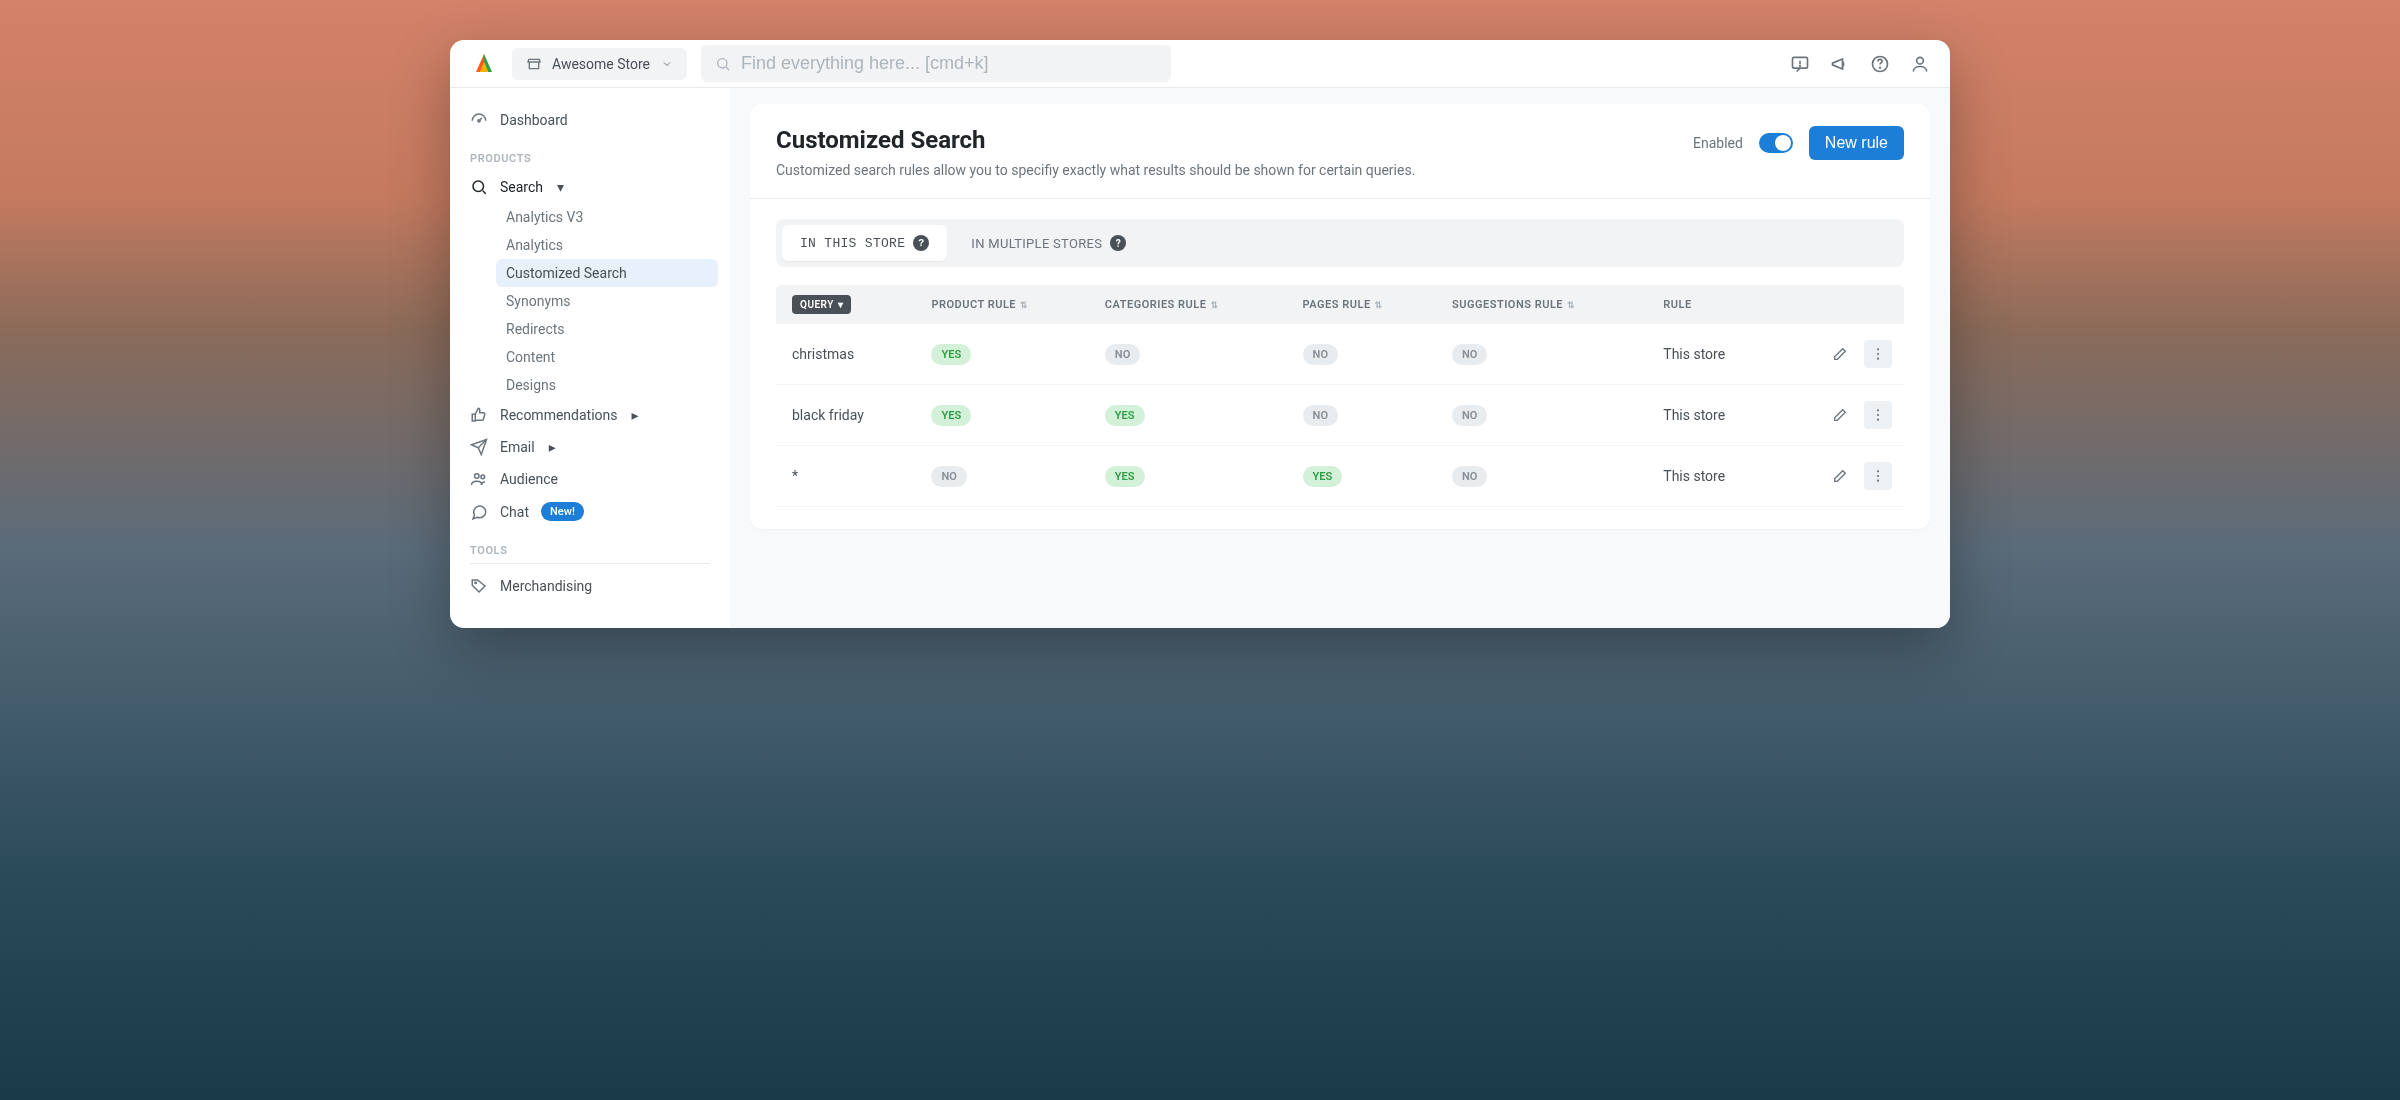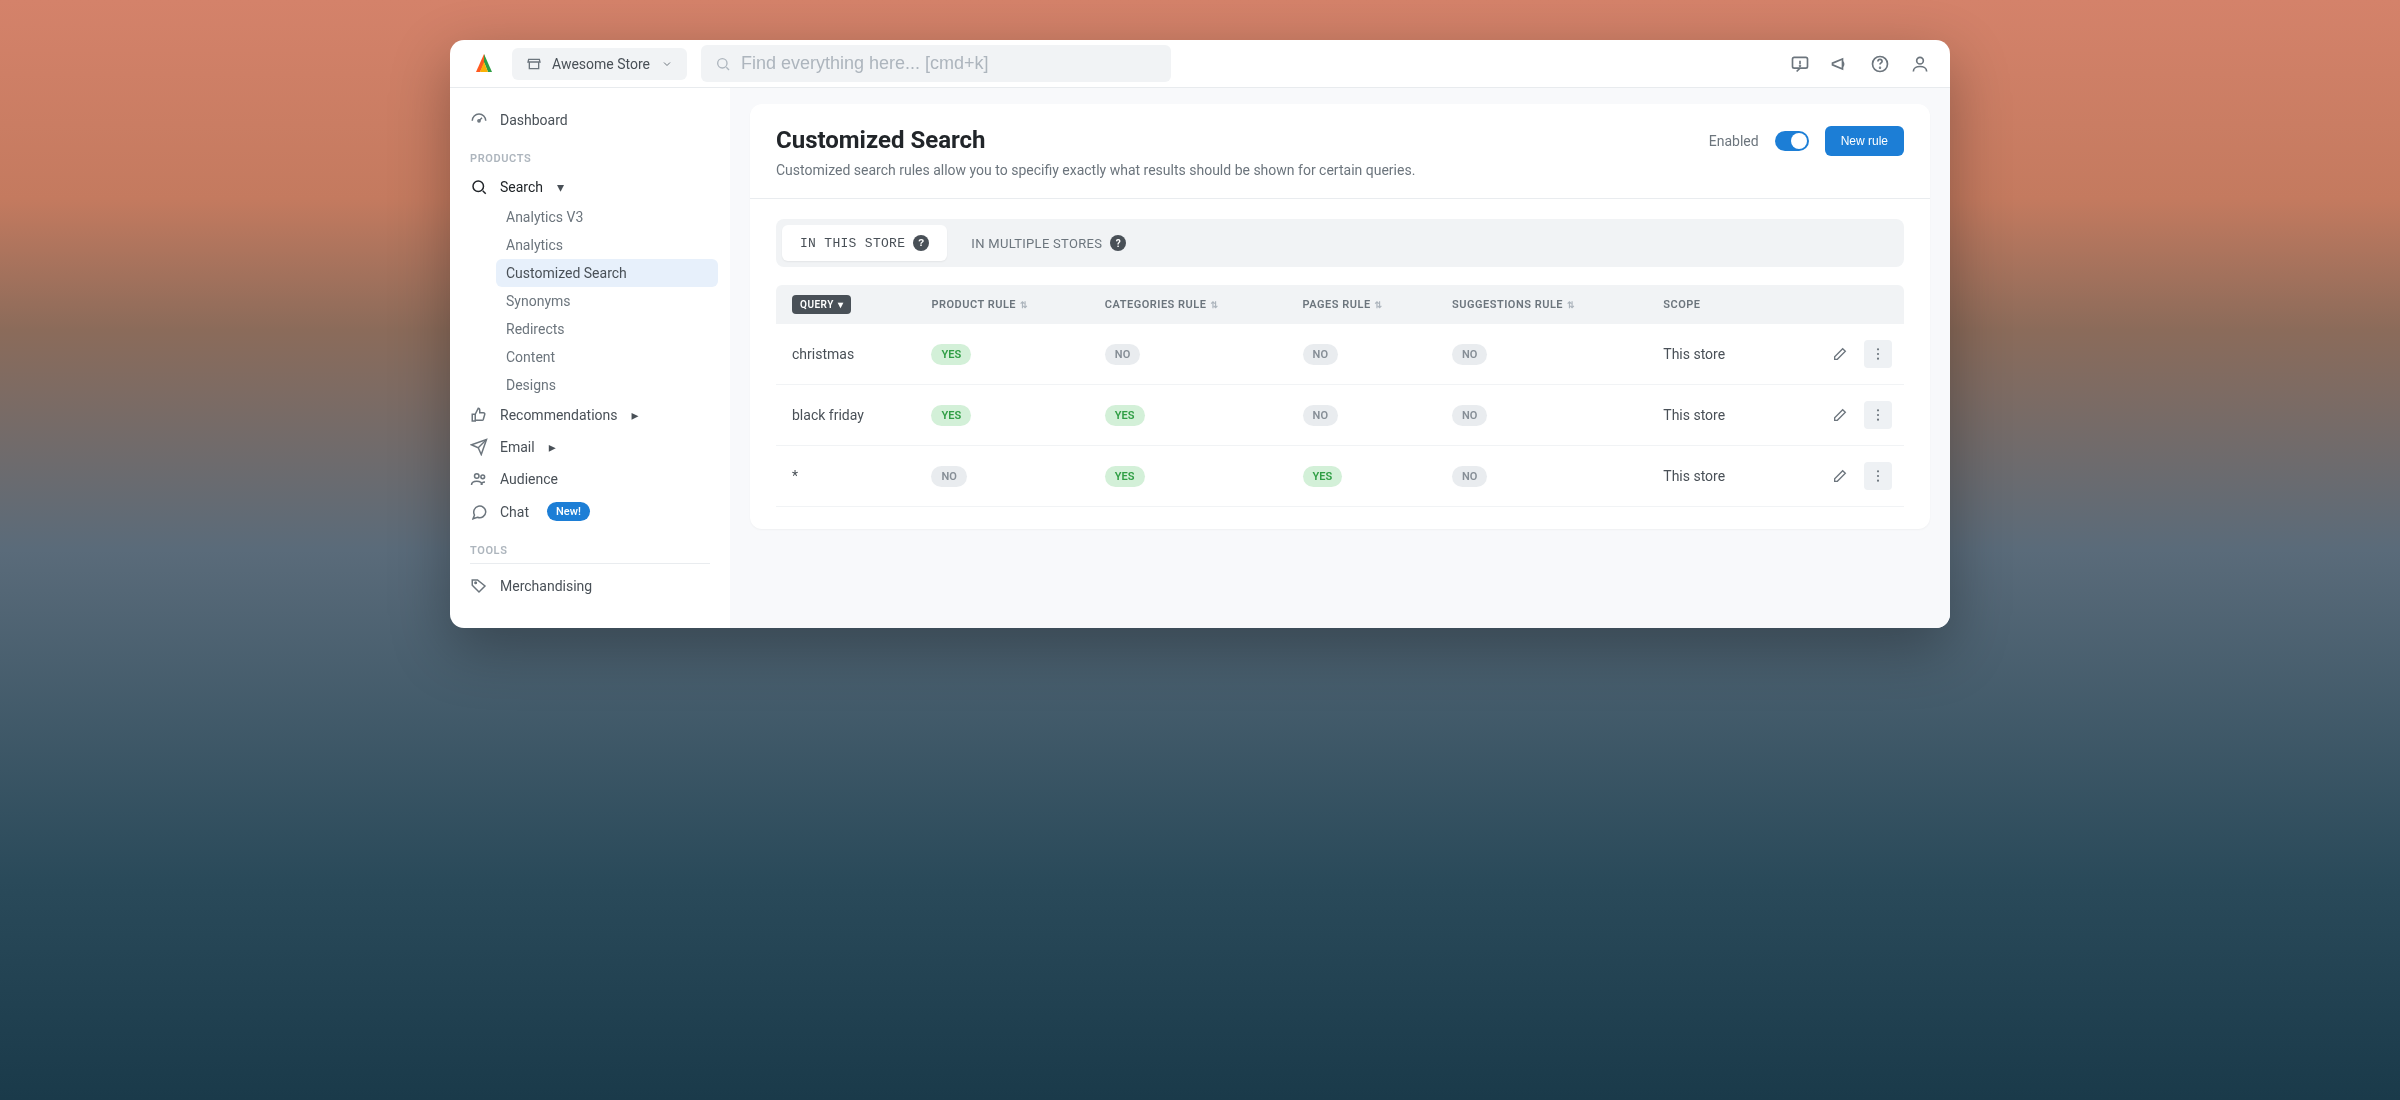--- a/index.html
+++ b/index.html
@@ -62,21 +62,21 @@
   padding: 16px 8px 6px 8px; font-weight: 600;
 }
 .side-section-label.with-rule { border-bottom: 1px solid #e9ecef; margin: 0 8px 6px 8px; padding-left:0; padding-right:0; }
 .side-sub { padding-left: 34px; }
 .side-sub .sub-item {
   padding: 6px 10px; border-radius: 6px; color: #6c757d; cursor: pointer;
 }
 .side-sub .sub-item.active { background: #e7f0fb; color: #495057; }
 .badge-new {
   background: #1c7ed6; color: #fff; font-size: 11px; padding: 3px 9px;
-  border-radius: 999px; margin-left: 6px; font-weight: 500;
+  border-radius: 999px; font-weight: 500;
 }
 
 .main { flex: 1; background: #f8f9fb; padding: 16px 20px 28px 20px; }
 .panel {
   background: #fff; border-radius: 12px; padding: 22px 26px;
   box-shadow: 0 1px 2px rgba(0,0,0,0.04);
 }
 .panel-head { display: flex; align-items: flex-start; gap: 16px; }
 .panel-title { font-size: 24px; font-weight: 700; color: #212529; }
 .panel-sub { color: #6c757d; margin-top: 8px; font-size: 14px; }
@@ -85,21 +85,21 @@
 .toggle {
   width: 34px; height: 20px; background: #1c7ed6; border-radius: 999px;
   position: relative; cursor: pointer;
 }
 .toggle::after {
   content: ""; position: absolute; width: 16px; height: 16px; background: #fff;
   border-radius: 50%; top: 2px; right: 2px;
 }
 .btn-primary {
   background: #1c7ed6; color: #fff; border: none; border-radius: 6px;
-  padding: 8px 16px; font-size: 12px; font-weight: 500; cursor: pointer;
+  padding: 8px 16px; font-size: 16px; font-weight: 500; cursor: pointer;
 }
 .divider { height: 1px; background: #e9ecef; margin: 20px -26px; }
 
 .tabs-row {
   background: #f1f3f5; border-radius: 8px; padding: 6px; display: flex; gap: 6px;
 }
 .tab {
   display: flex; align-items: center; gap: 8px; padding: 10px 18px;
   border-radius: 6px; color: #6c757d; cursor: pointer; font-size: 13px;
   letter-spacing: 0.3px;
@@ -351,21 +351,21 @@
               <th>
                 <span class="query-pill">
                     <span>QUERY</span>
                     <span>▾</span>
                   </span>
               </th>
               <th><span>PRODUCT RULE</span><span class="sort-arrows">⇅</span></th>
               <th><span>CATEGORIES RULE</span><span class="sort-arrows">⇅</span></th>
               <th><span>PAGES RULE</span><span class="sort-arrows">⇅</span></th>
               <th><span>SUGGESTIONS RULE</span><span class="sort-arrows">⇅</span></th>
-              <th><span>SCOPE</span></th>
+              <th><span>RULE</span></th>
               <th></th>
             </tr>
           </thead>
           <tbody id="rules-body">
               <tr>
                 <td>christmas</td>
                 <td><span class="pill yes">YES</span></td>
                 <td><span class="pill no">NO</span></td>
                 <td><span class="pill no">NO</span></td>
                 <td><span class="pill no">NO</span></td>

